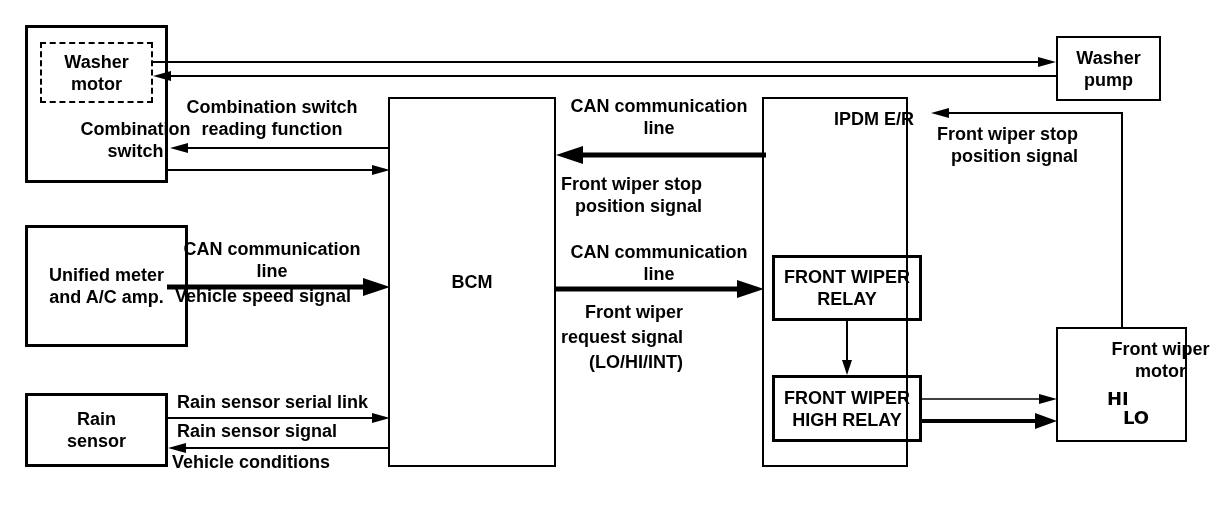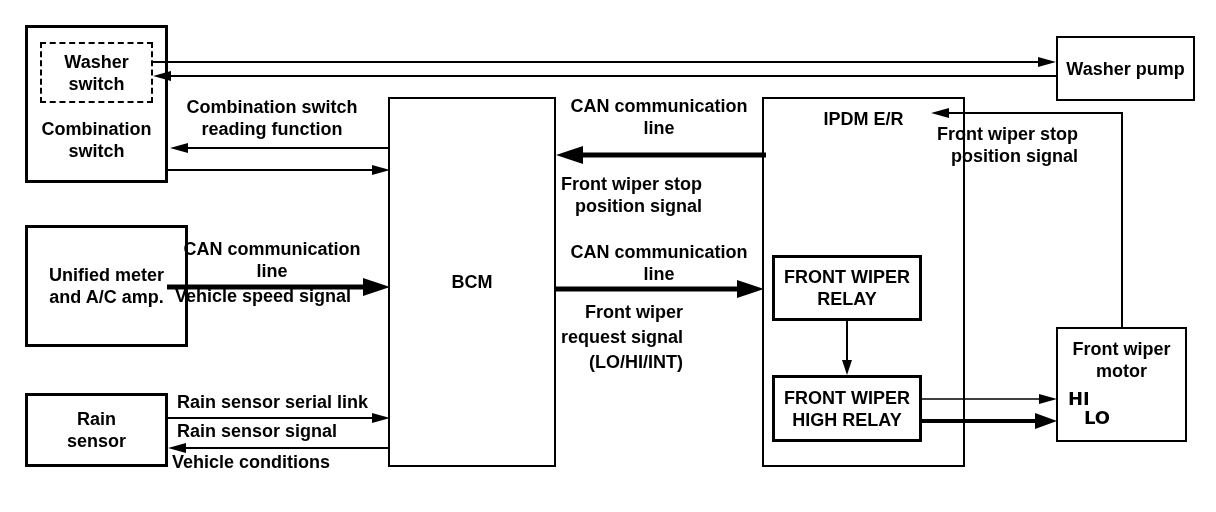--- a/index.html
+++ b/index.html
@@ -23,21 +23,21 @@
     background: transparent;
     display: flex;
     align-items: center;
     justify-content: center;
     text-align: center;
   }
   .b2 { border-width: 2px; }
   .dashed { border: 2px dashed #000; }
   .noflex { display: block; }
   .lbl { white-space: pre-line; }
-  .abs { position: absolute; }
+  .abs { position: absolute; padding-left: 39px; }
   .flabel {
     position: absolute;
     white-space: pre-line;
     text-align: right;
   }
   .center { text-align: center; }
   .lh25 { line-height: 25px; }
   .heavy { font-family: "DejaVu Sans", sans-serif; font-weight: 700; }
 </style>
 </head>
@@ -83,45 +83,45 @@
     <line x1="922" y1="421" x2="1038" y2="421" stroke="#000" stroke-width="4"></line>
     <polygon points="1057,421 1035,413 1035,429" fill="#000"></polygon>
 
     <polyline points="1122,327 1122,113 948,113" fill="none" stroke="#000" stroke-width="2"></polyline>
     <polygon points="931,113 949,108 949,118" fill="#000"></polygon>
   </svg>
 
   <div class="box noflex" style="left:25px; top:25px; width:143px; height:158px;">
     <div class="box dashed" style="left:12px; top:14px; width:113px; height:61px;">
       <div class="lbl">Washer
-switch</div>
+motor</div>
     </div>
     <div class="abs lbl center" style="left:0; width:100%; top:90px;">Combination
 switch</div>
   </div>
 
-  <div class="box b2" style="left:1056px; top:36px; width:139px; height:65px;">
+  <div class="box b2" style="left:1056px; top:36px; width:105px; height:65px;">
     <div class="lbl">Washer pump</div>
   </div>
 
   <div class="box" style="left:25px; top:225px; width:163px; height:122px;">
     <div class="lbl">Unified meter
 and A/C amp.</div>
   </div>
 
   <div class="box b2" style="left:388px; top:97px; width:168px; height:370px;">
     <div class="lbl">BCM</div>
   </div>
 
   <div class="box" style="left:25px; top:393px; width:143px; height:74px;">
     <div class="lbl">Rain
 sensor</div>
   </div>
 
-  <div class="box b2 noflex" style="left:762px; top:97px; width:203px; height:370px;">
+  <div class="box b2 noflex" style="left:762px; top:97px; width:146px; height:370px;">
     <div class="abs lbl center" style="left:0; width:100%; top:9px;">IPDM E/R</div>
     <div class="box" style="left:8px; top:156px; width:150px; height:66px;">
       <div class="lbl">FRONT WIPER
 RELAY</div>
     </div>
     <div class="box" style="left:8px; top:276px; width:150px; height:67px;">
       <div class="lbl">FRONT WIPER
 HIGH RELAY</div>
     </div>
   </div>

